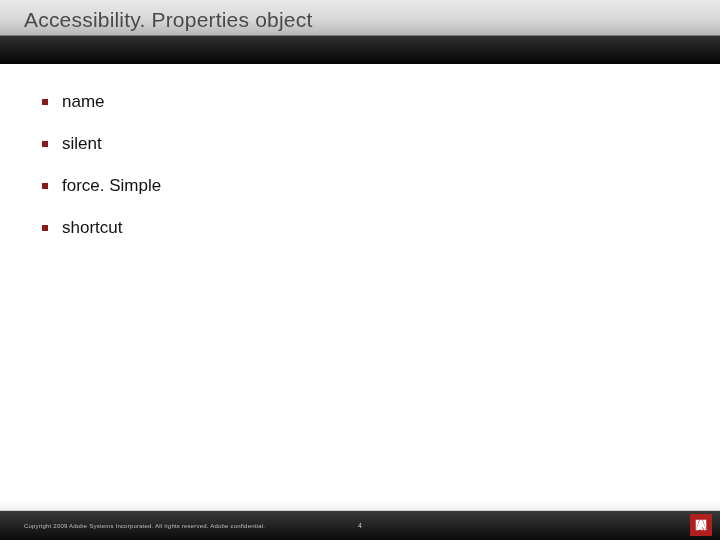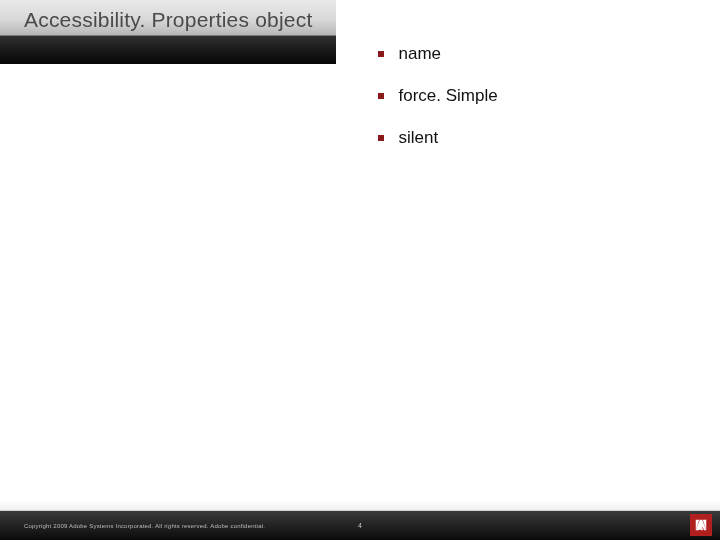--- a/index.html
+++ b/index.html
@@ -1,21 +1,21 @@
 <!DOCTYPE html>
 <html><head>
 <meta charset="utf-8">
 <style>
   * { margin: 0; padding: 0; box-sizing: border-box; }
   html, body { width: 720px; height: 540px; font-family: Arial, Helvetica, sans-serif; background: #fff; }
   .slide {
     width: 720px;
     height: 540px;
     display: flex;
-    flex-direction: row;
+    flex-direction: column;
     position: relative;
     background: #fff;
   }
   .header {
     height: 64px;
     background: linear-gradient(to bottom, #e9e9e9 0%, #d8d8d8 30%, #b7b7b7 55%, #303030 56%, #050505 100%);
     padding: 8px 24px 0 24px;
   }
   .header h1 {
     font-size: 21px;
@@ -27,21 +27,20 @@
     flex: 1;
     padding: 28px 42px 0 42px;
   }
   ul.bullets {
     list-style: none;
   }
   ul.bullets li {
     display: flex;
     align-items: center;
     margin-bottom: 22px;
-    margin-top: 16px;
   }
   .sq {
     width: 6px;
     height: 6px;
     background: #8a1a1a;
     margin-right: 14px;
     flex: 0 0 auto;
   }
   .item-text {
     font-size: 17px;
@@ -103,25 +102,29 @@
   </div>
 
   <div class="body">
     <ul class="bullets">
       <li>
         <span class="sq"></span>
         <span class="item-text">name</span>
       </li>
       <li>
         <span class="sq"></span>
+        <span class="item-text">silent</span>
+      </li>
+      <li>
+        <span class="sq"></span>
         <span class="item-text">force. Simple</span>
       </li>
       <li>
         <span class="sq"></span>
-        <span class="item-text">silent</span>
+        <span class="item-text">shortcut</span>
       </li>
     </ul>
   </div>
 
   <div class="thin-shadow"></div>
 
   <div class="footer">
     <span class="copyright">Copyright 2009 Adobe Systems Incorporated.  All rights reserved.  Adobe confidential.</span>
     <span class="pagenum">4</span>
     <div class="logo">

